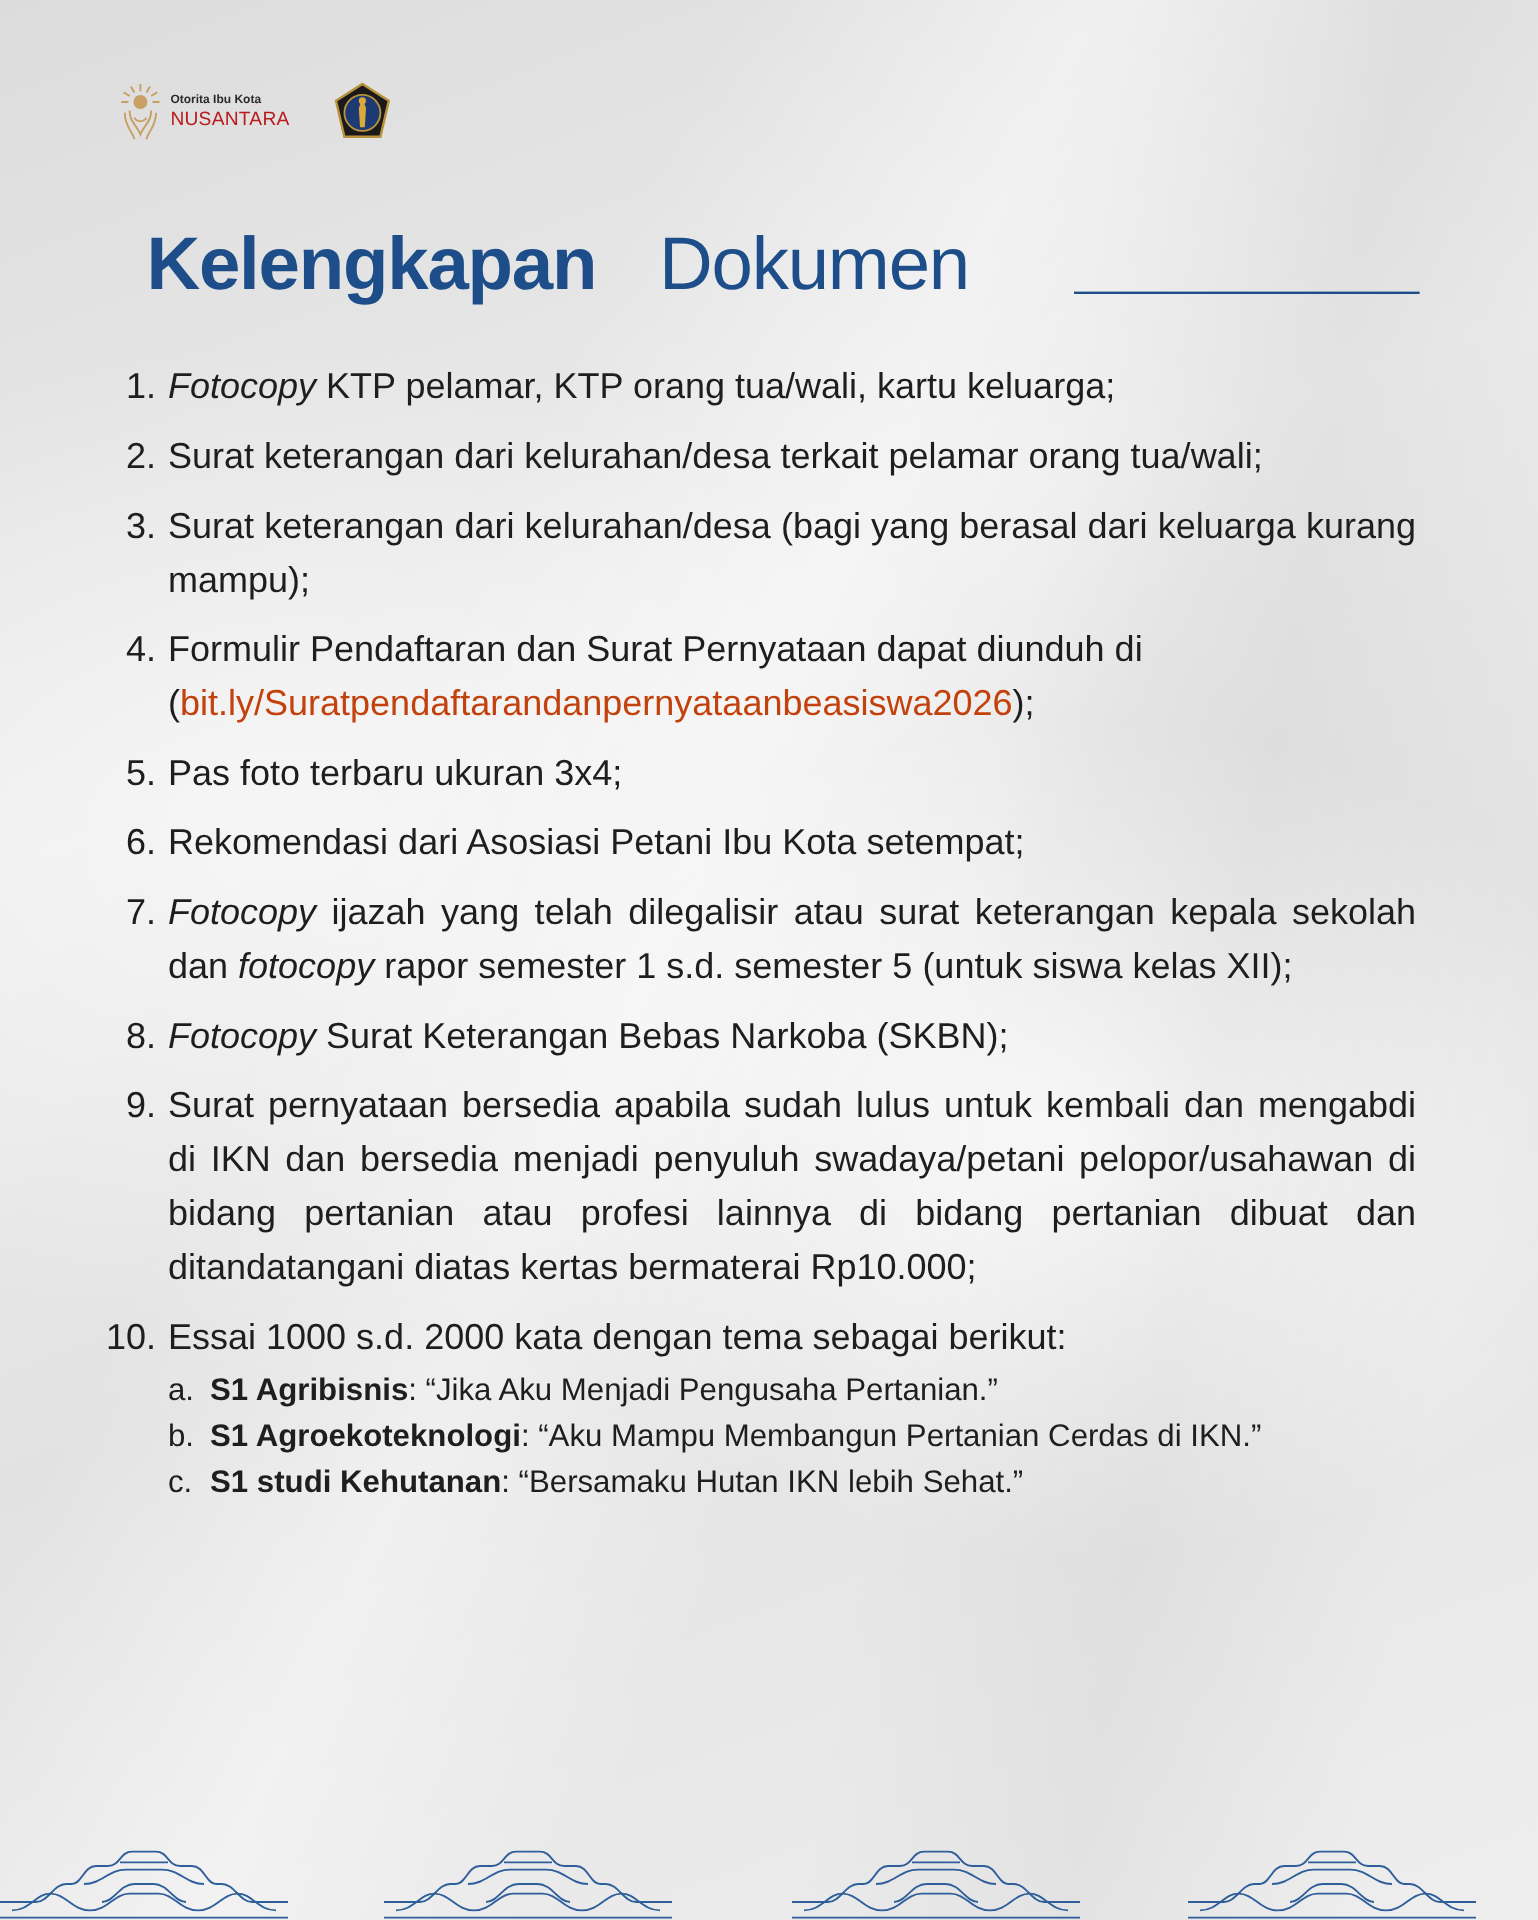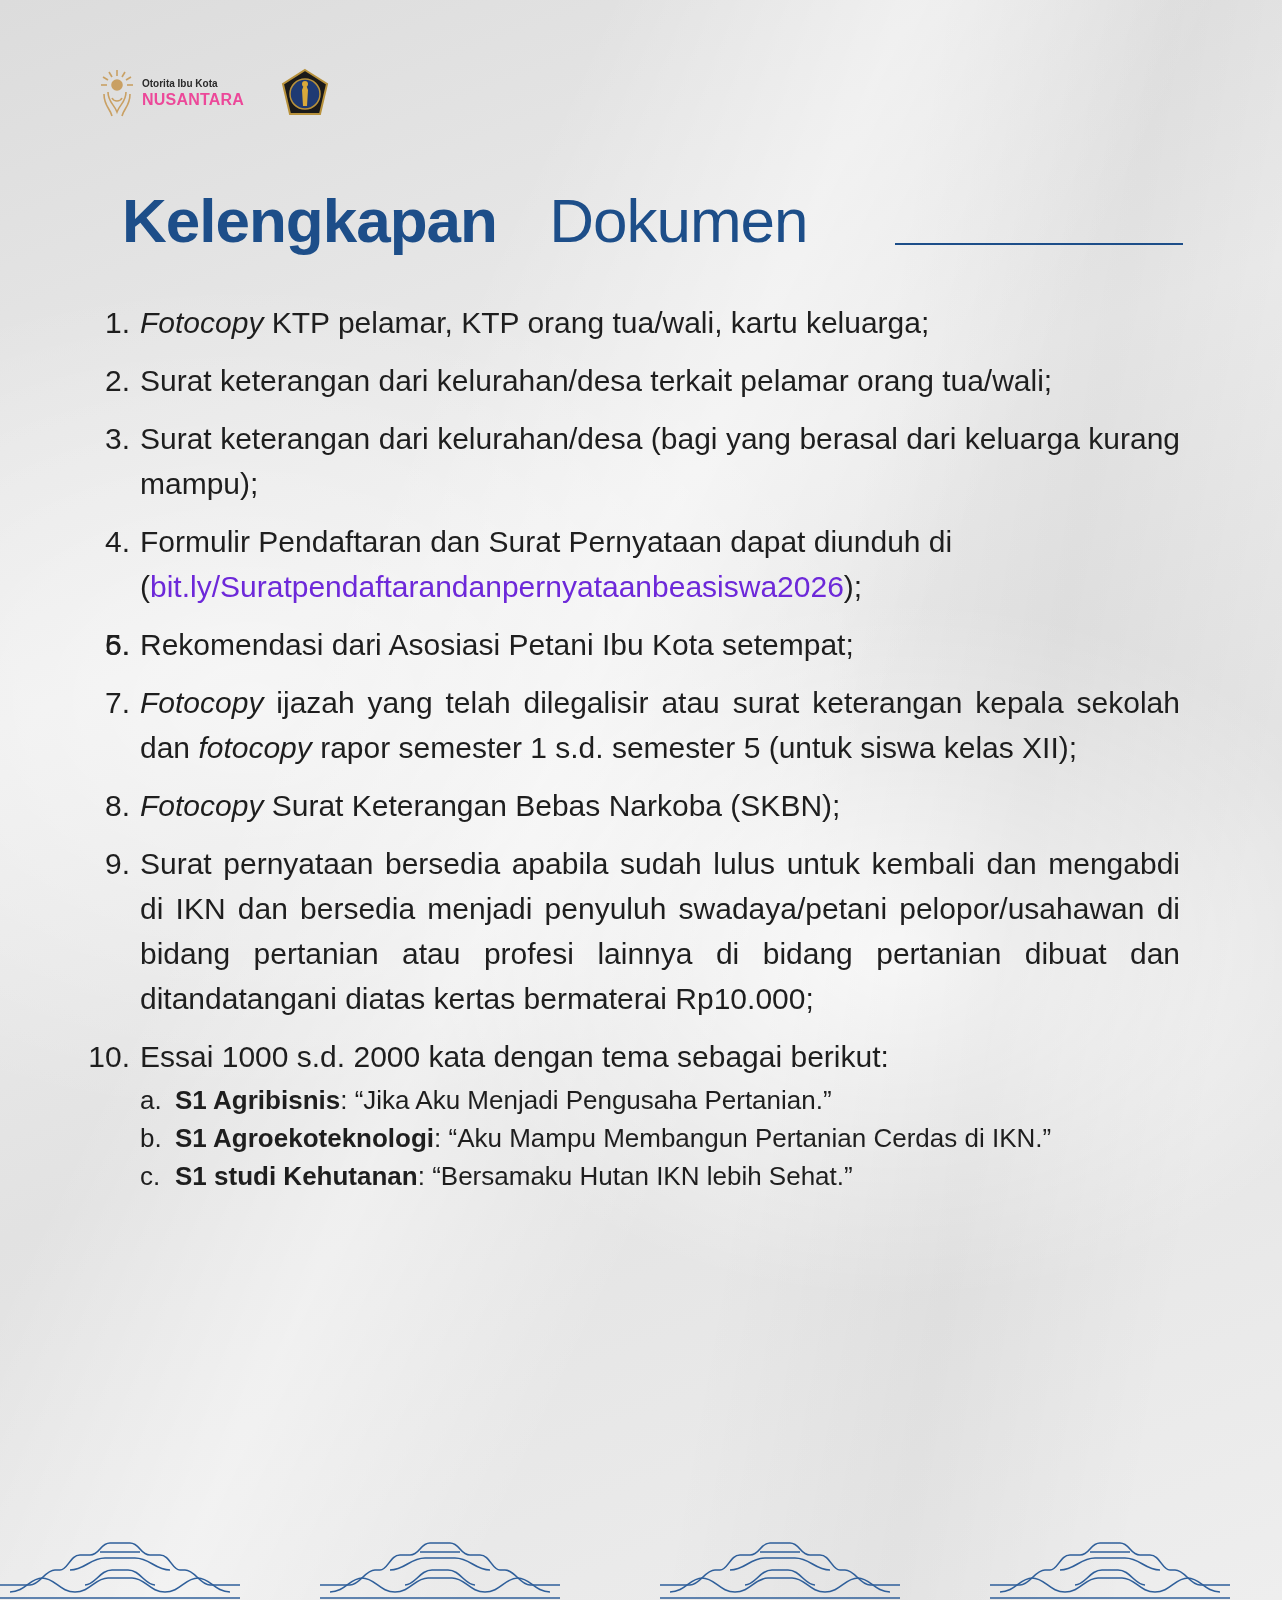--- a/index.html
+++ b/index.html
@@ -15,32 +15,32 @@
   .sheen {
     position: absolute; inset: 0; pointer-events: none;
     background:
       linear-gradient(115deg, rgba(255,255,255,0) 30%, rgba(255,255,255,0.45) 45%, rgba(255,255,255,0) 60%),
       linear-gradient(100deg, rgba(0,0,0,0) 60%, rgba(0,0,0,0.04) 75%, rgba(0,0,0,0) 90%);
   }
   .header { position: absolute; left: 100px; top: 68px; display: flex; align-items: center; gap: 36px; }
   .oikn { display: flex; align-items: center; gap: 8px; }
   .oikn-text { display: flex; flex-direction: column; line-height: 1; }
   .oikn-small { font-size: 10px; font-weight: bold; color: #2a2a2a; margin-bottom: 3px; }
-  .oikn-big { font-size: 16px; font-weight: bold; color: #ec4899; letter-spacing: 0.2px; }
+  .oikn-big { font-size: 16px; font-weight: normal; color: #b91c1c; letter-spacing: 0.2px; }
   .title-row { position: absolute; left: 97px; top: 190px; display: flex; align-items: center; }
   .title { font-size: 62px; color: #1d4e89; letter-spacing: -1px; line-height: 1; }
   .title .t-bold { font-weight: bold; margin-left: 25px; }
   .title .t-reg { font-weight: normal; margin-left: 36px; }
   .title-rule { position: absolute; left: 895px; top: 243px; width: 288px; height: 2px; background: #1d4e89; }
 
   .list { position: absolute; left: 80px; top: 300px; width: 1100px; }
   .item { position: relative; padding-left: 60px; font-size: 30px; line-height: 45px; margin-bottom: 13px; text-align: justify; color: #1e1e1e; }
   .item .num { position: absolute; left: 0; width: 50px; text-align: right; }
   .item i { font-style: italic; }
-  .link { color: #6d28d9; }
+  .link { color: #c2410c; }
   .sub { margin-top: 2px; }
   .sub-item { position: relative; padding-left: 35px; font-size: 26px; line-height: 38px; text-align: justify; }
   .sub-item .sl { position: absolute; left: 0; }
   .sub-item b { font-weight: bold; }
 
   .pattern { position: absolute; left: 0; bottom: 0; width: 1282px; height: 60px; }
 </style>
 </head>
 <body>
 
@@ -97,20 +97,21 @@
   <div class="item">
     <span class="num">3.</span>
     <span>Surat keterangan dari kelurahan/desa (bagi yang berasal dari keluarga kurang mampu);</span>
   </div>
   <div class="item" style="text-align:left">
     <span class="num">4.</span>
     <span>Formulir Pendaftaran dan Surat Pernyataan dapat diunduh di (</span><span class="link">bit.ly/Suratpendaftarandanpernyataanbeasiswa2026</span><span>);</span>
   </div>
   <div class="item">
     <span class="num">5.</span>
+    <span>Pas foto terbaru ukuran 3x4;</span>
   </div>
   <div class="item">
     <span class="num">6.</span>
     <span>Rekomendasi dari Asosiasi Petani Ibu Kota setempat;</span>
   </div>
   <div class="item">
     <span class="num">7.</span>
     <i>Fotocopy</i><span> ijazah yang telah dilegalisir atau surat keterangan kepala sekolah dan </span><i>fotocopy</i><span> rapor semester 1 s.d. semester 5 (untuk siswa kelas XII);</span>
   </div>
   <div class="item">

